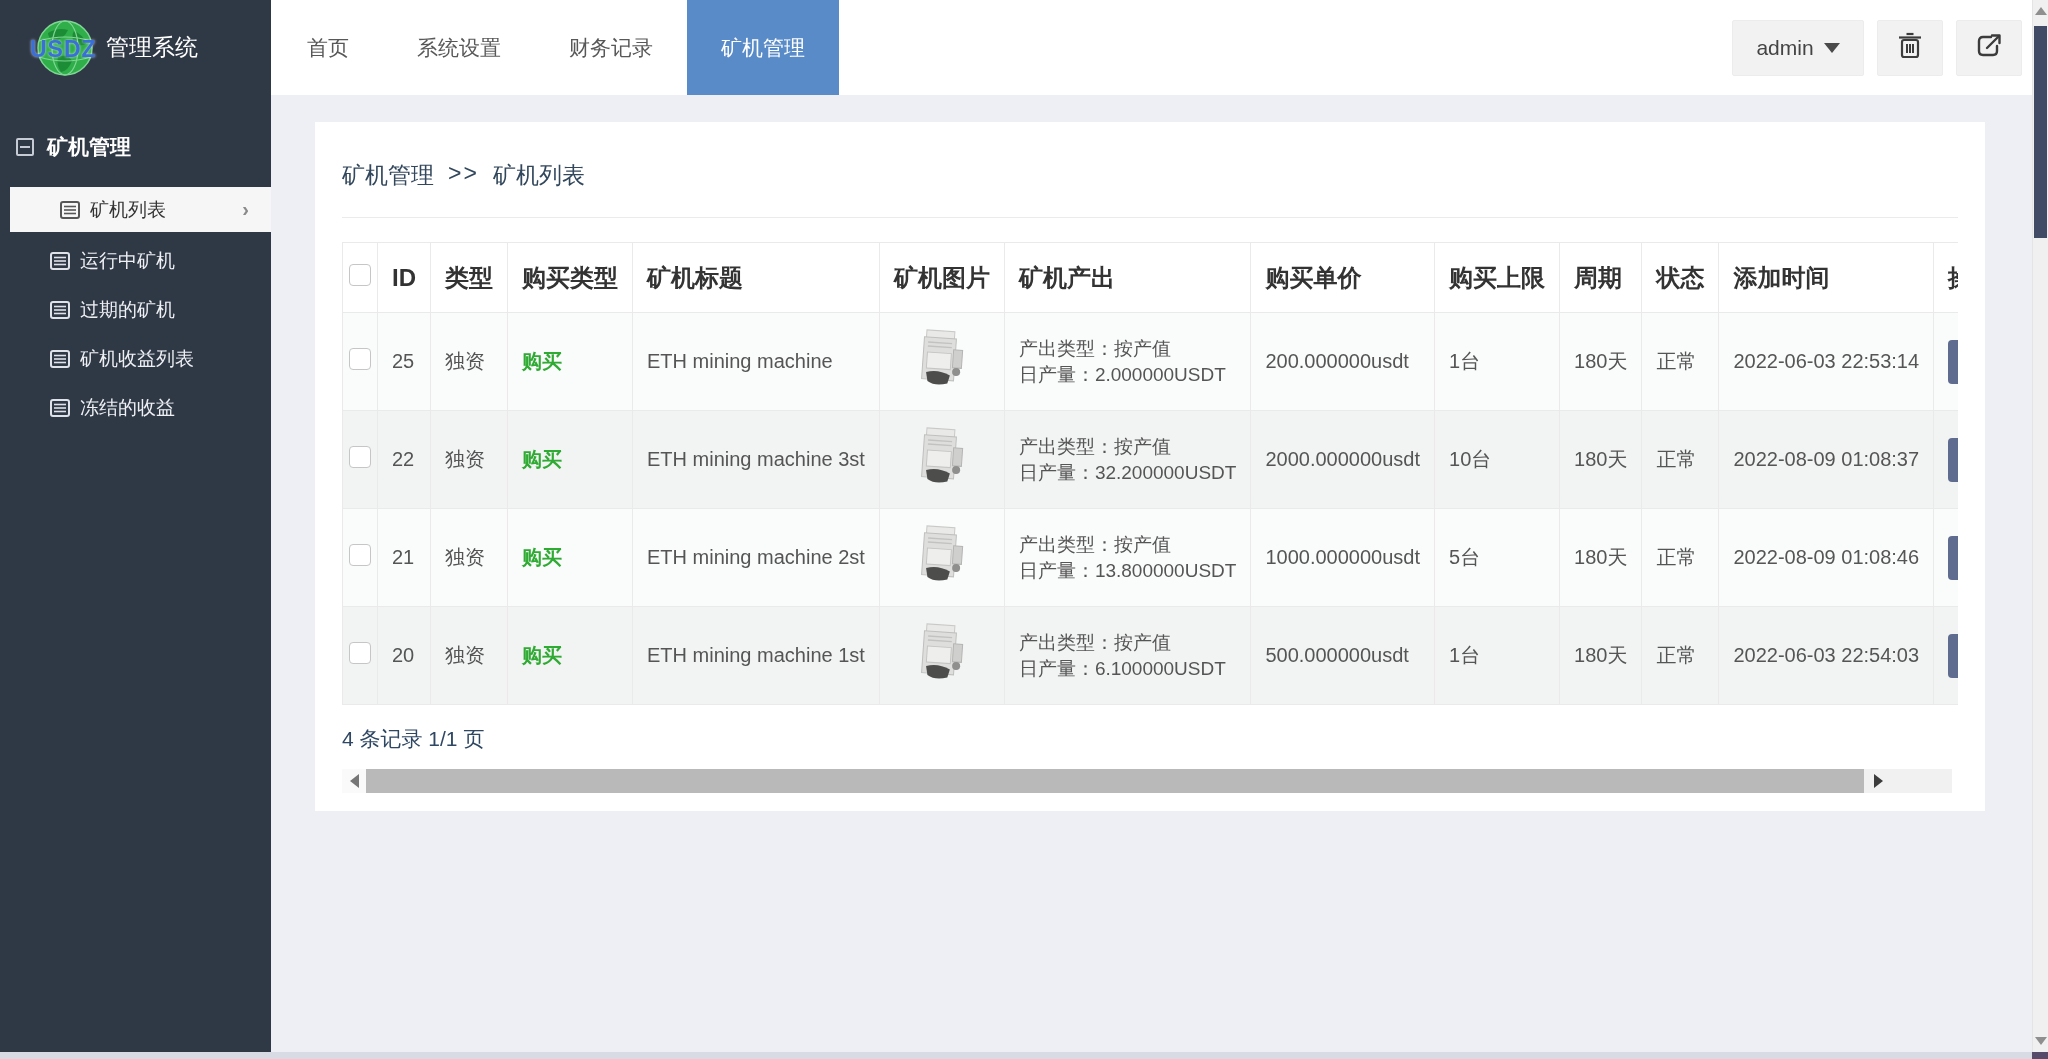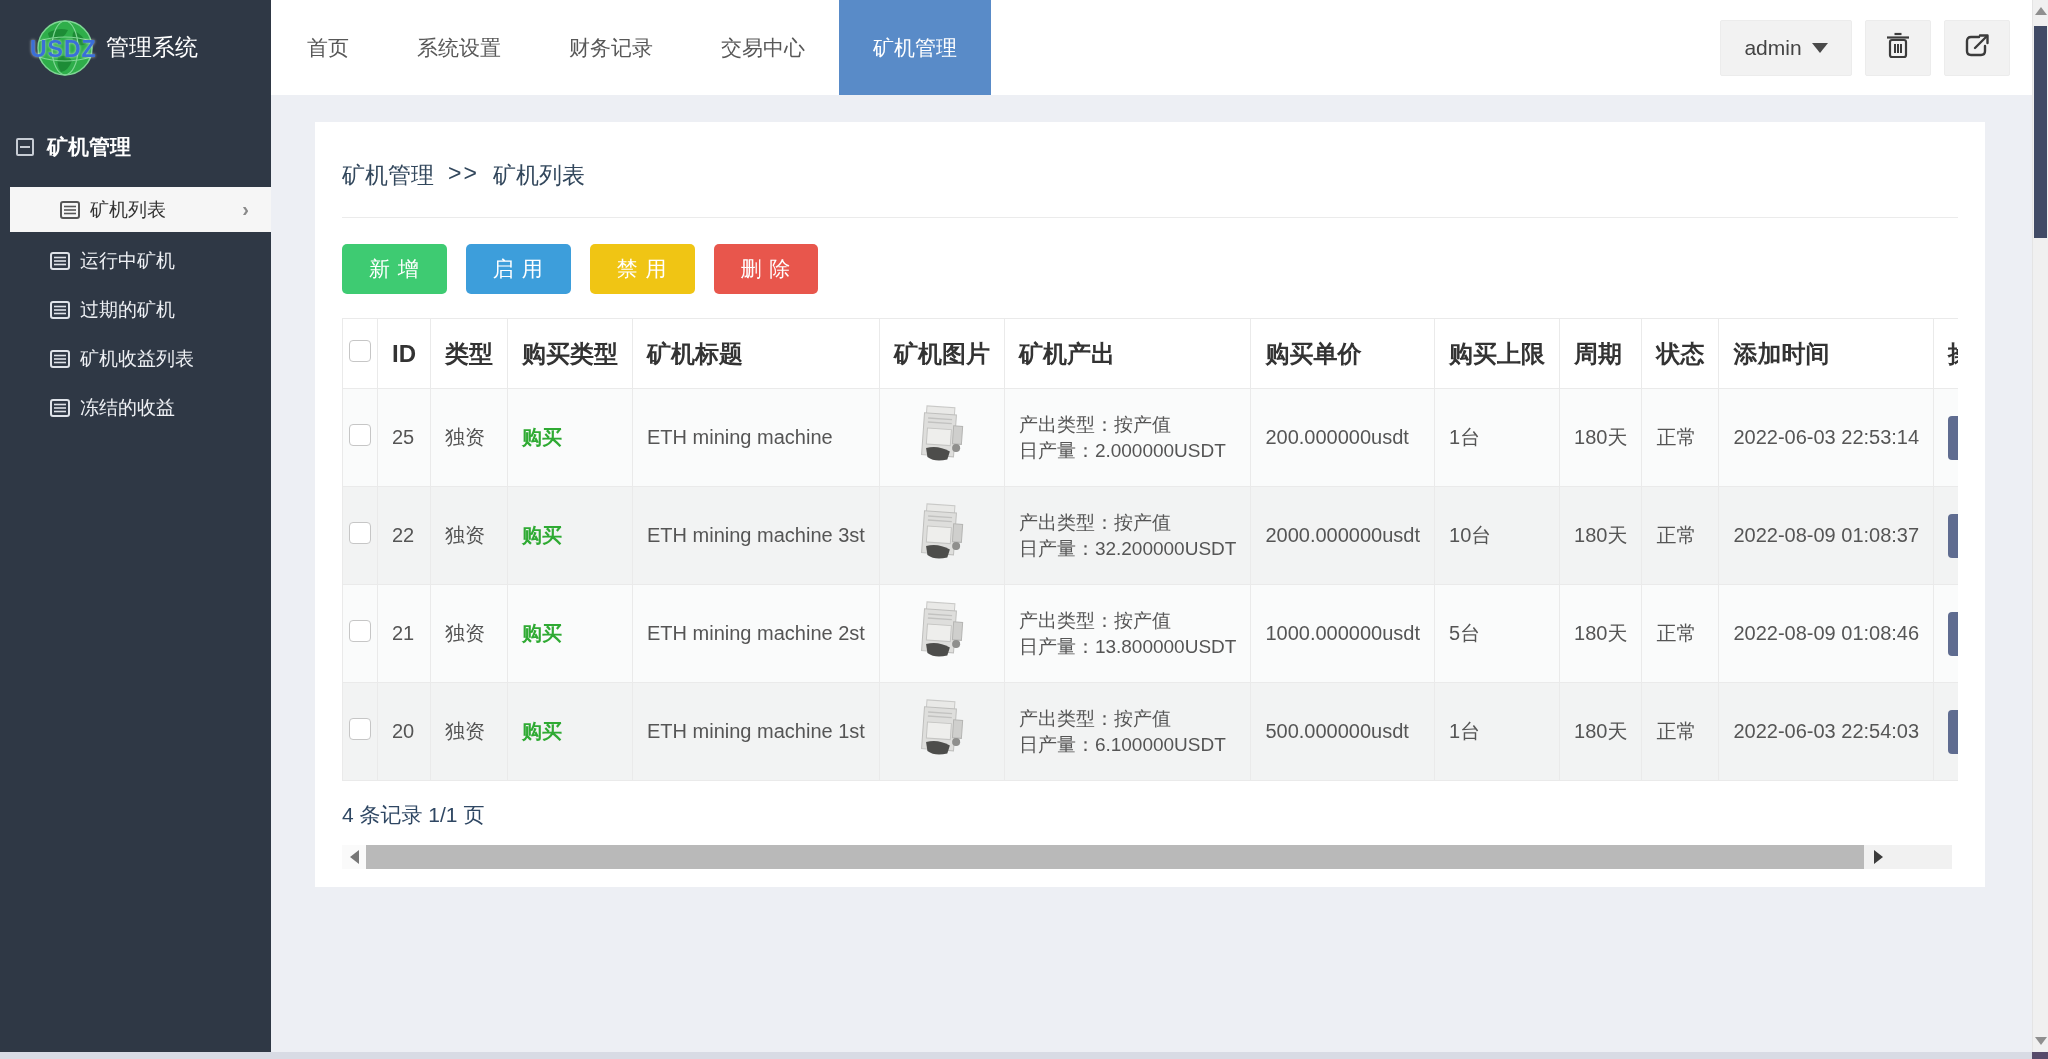--- a/index.html
+++ b/index.html
@@ -10,21 +10,21 @@
   
   .topbar { position:absolute; left:0; top:0; width:2032px; height:95px; background:#fff; display:flex; align-items:stretch; z-index:5; }
   .logo-block { width:271px; height:95px; background:#2f3845; display:flex; align-items:center; padding-left:34px; flex:0 0 271px; }
   .globe-wrap { position:relative; width:62px; height:62px; flex:0 0 62px; }
   .globe-wrap svg { position:absolute; left:0; top:0; }
   .logo-usdz { position:absolute; left:-4px; top:19px; font-size:23px; font-weight:bold; color:#3a6fd8; letter-spacing:1px; text-shadow:0 0 3px rgba(255,255,255,.7); }
   .logo-title { color:#fff; font-size:23px; margin-left:10px; font-weight:500; }
   .topnav { display:flex; align-items:stretch; height:95px; margin-left:2px; }
   .nav-item { display:flex; align-items:center; padding:0 34px; font-size:21px; color:#585858; cursor:pointer; }
   .nav-item.active { background:#598bc8; color:#fff; }
-  .topbar-right { margin-left:auto; display:flex; align-items:center; gap:13px; padding-right:22px; }
+  .topbar-right { margin-left:auto; display:flex; align-items:center; gap:13px; padding-right:10px; }
   .user-btn { height:56px; min-width:132px; background:#f2f2f2; border:1px solid #ececec; border-radius:2px; font-size:21px; color:#444; display:flex; align-items:center; justify-content:center; gap:10px; cursor:pointer; font-family:inherit; }
   .caret { width:0; height:0; border-left:8px solid transparent; border-right:8px solid transparent; border-top:10px solid #4a4a4a; display:inline-block; }
   .icon-btn { width:66px; height:56px; background:#f2f2f2; border:1px solid #ececec; border-radius:2px; display:flex; align-items:center; justify-content:center; cursor:pointer; }
 
   
   .sidebar { position:absolute; left:0; top:95px; width:271px; height:957px; background:#2f3845; }
   .sidebar-header { display:flex; align-items:center; gap:13px; padding:38px 0 0 16px; color:#fff; font-size:21px; font-weight:bold; }
   .collapse-icon { width:18px; height:18px; border:2px solid #c7ccd4; border-radius:2px; position:relative; display:inline-block; }
   .collapse-icon::after { content:""; position:absolute; left:2px; right:2px; top:50%; height:2px; margin-top:-1px; background:#c7ccd4; }
   .side-menu { list-style:none; margin-top:26px; }
@@ -95,21 +95,20 @@
         </svg>
         <span class="logo-usdz">USDZ</span>
       </div>
       <span class="logo-title">管理系统</span>
     </div>
 
     <nav class="topnav" id="topnav">
         <div class="nav-item">首页</div>
         <div class="nav-item">系统设置</div>
         <div class="nav-item">财务记录</div>
-        <div class="nav-item">交易中心</div>
         <div class="nav-item active">矿机管理</div>
       </nav>
 
     <div class="topbar-right">
       <button class="user-btn">
         <span>admin</span>
         <span class="caret"></span>
       </button>
       <button class="icon-btn">
         <span>
@@ -192,26 +191,20 @@
 
   <main class="main">
     <section class="card">
       <div class="breadcrumb">
         <span>矿机管理</span>
         <span class="sep">&gt;&gt;</span>
         <span>矿机列表</span>
       </div>
       <div class="divider"></div>
 
-      <div class="toolbar" id="toolbar">
-          <button class="tb-btn" style="background: rgb(62, 203, 114);">新 增</button>
-          <button class="tb-btn" style="background: rgb(61, 158, 219);">启 用</button>
-          <button class="tb-btn" style="background: rgb(240, 197, 20);">禁 用</button>
-          <button class="tb-btn" style="background: rgb(232, 86, 76);">删 除</button>
-        </div>
 
       <div class="table-viewport">
         <table>
           <colgroup>
             <col style="width:66px">
               <col style="width:53px">
               <col style="width:70px">
             <col style="width:112px">
               <col style="width:243px">
               <col style="width:113px">

